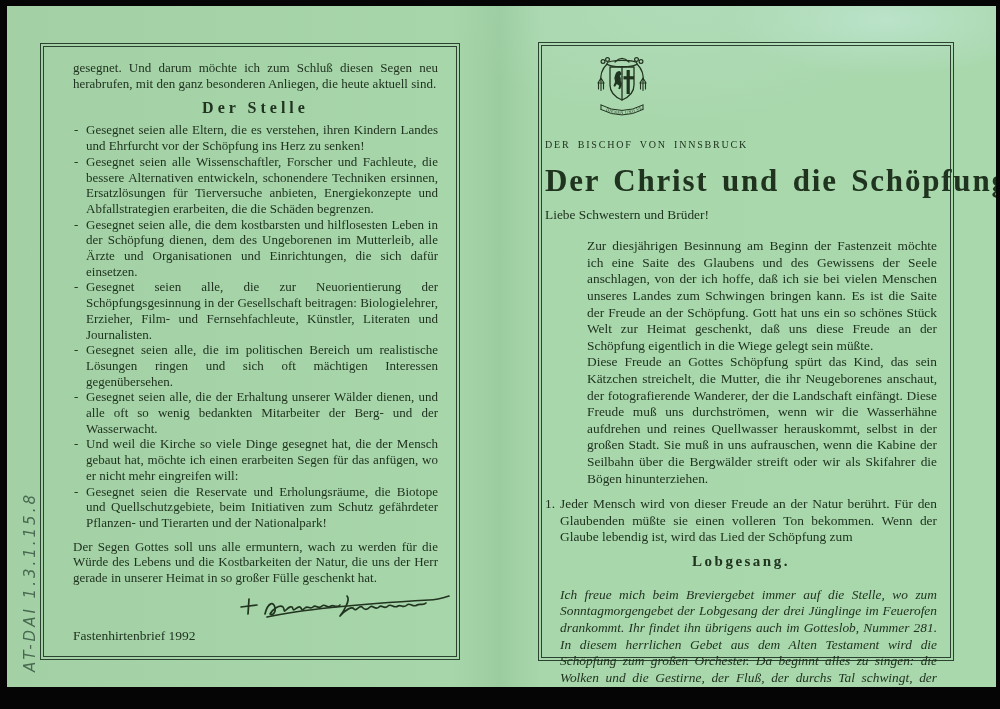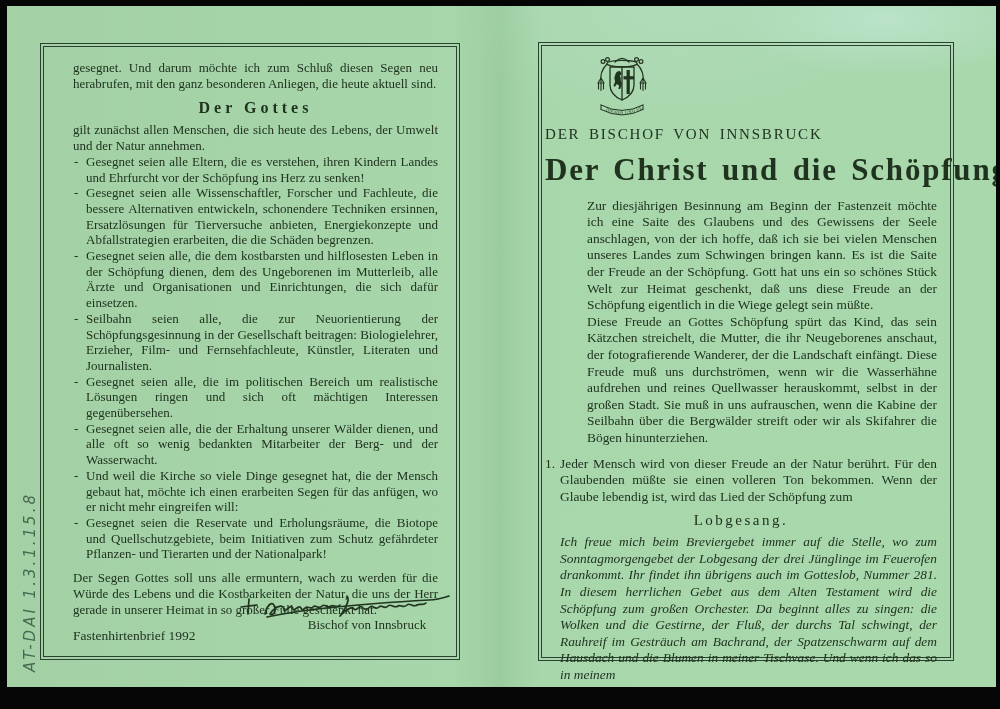--- a/index.html
+++ b/index.html
@@ -47,33 +47,33 @@
     position:absolute;left:66px;top:622px;font-size:13.5px;
   }
 
   
   .right-content{
     position:absolute;left:538px;top:48px;width:392px;
     font-size:13.4px;line-height:16.6px;
   }
   .crest{margin-left:44px;display:block;}
   .letterhead{
-    font-size:15px;letter-spacing:1.8px;word-spacing:3px;
+    margin-top:11px;font-size:10px;letter-spacing:1.8px;word-spacing:3px;
   }
   .rp-title{
     margin-top:14px;font-size:31px;font-weight:bold;letter-spacing:1.8px;
     word-spacing:4px;white-space:nowrap;line-height:26px;
   }
   .salutation{margin-top:13px;}
   .rp-body{margin-top:15px;text-align:justify;margin-left:42px;}
   .rp-point{position:relative;padding-left:15px;margin-top:9px;text-align:justify;}
   .rp-point .num{position:absolute;left:0;top:0;}
   .rp-heading2{
-    text-align:center;font-weight:normal;font-size:15px;letter-spacing:2.5px;
-    margin:6px 0 4px 0;line-height:19px;
+    text-align:center;font-weight:bold;font-size:15px;letter-spacing:2.5px;
+    margin:6px 0 16px 0;line-height:19px;
   }
   .rp-body-indent{padding-left:15px;text-align:justify;font-style:italic;}
 
   
   .annotation{
     position:absolute;left:14px;top:666px;
     transform:rotate(-90deg);transform-origin:0 0;
     white-space:nowrap;
     font-family:"DejaVu Sans", sans-serif;font-style:italic;
     font-size:15px;letter-spacing:3px;color:#3f5d49;opacity:.9;
@@ -83,38 +83,37 @@
 </style>
 </head>
 <body>
 
 <div class="paper">
 
   <div class="frame frame-left"></div>
 
   <div class="left-content">
     <div>gesegnet. Und darum möchte ich zum Schluß diesen Segen neu herabrufen, mit den ganz besonderen Anliegen, die heute aktuell sind.</div>
-    <div class="lp-heading">Der Gottes</div>
-    <div>gilt zunächst allen Menschen, die sich heute des Lebens, der Umwelt und der Natur annehmen.</div>
+    <div class="lp-heading">Der Stelle</div>
 
     <div class="blessing">
       <span class="marker">-</span>
       <span>Gesegnet seien alle Eltern, die es verstehen, ihren Kindern Landes und Ehrfurcht vor der Schöpfung ins Herz zu senken!</span>
     </div>
     <div class="blessing">
       <span class="marker">-</span>
       <span>Gesegnet seien alle Wissenschaftler, Forscher und Fachleute, die bessere Alternativen entwickeln, schonendere Techniken ersinnen, Ersatzlösungen für Tierversuche anbieten, Energiekonzepte und Abfallstrategien erarbeiten, die die Schäden begrenzen.</span>
     </div>
     <div class="blessing">
       <span class="marker">-</span>
       <span>Gesegnet seien alle, die dem kostbarsten und hilflosesten Leben in der Schöpfung dienen, dem des Ungeborenen im Mutterleib, alle Ärzte und Organisationen und Einrichtungen, die sich dafür einsetzen.</span>
     </div>
     <div class="blessing">
       <span class="marker">-</span>
-      <span>Seilbahn seien alle, die zur Neuorientierung der Schöpfungsgesinnung in der Gesellschaft beitragen: Biologielehrer, Erzieher, Film- und Fernsehfachleute, Künstler, Literaten und Journalisten.</span>
+      <span>Gesegnet seien alle, die zur Neuorientierung der Schöpfungsgesinnung in der Gesellschaft beitragen: Biologielehrer, Erzieher, Film- und Fernsehfachleute, Künstler, Literaten und Journalisten.</span>
     </div>
     <div class="blessing">
       <span class="marker">-</span>
       <span>Gesegnet seien alle, die im politischen Bereich um realistische Lösungen ringen und sich oft mächtigen Interessen gegenübersehen.</span>
     </div>
     <div class="blessing">
       <span class="marker">-</span>
       <span>Gesegnet seien alle, die der Erhaltung unserer Wälder dienen, und alle oft so wenig bedankten Mitarbeiter der Berg- und der Wasserwacht.</span>
     </div>
     <div class="blessing">
@@ -133,21 +132,20 @@
     <g class="ink" stroke-width="1.7">
       <path d="M10 7 L9 22"></path>
       <path d="M2 15 L18 13"></path>
       <path d="M26 22 C29 10 35 9 36 16 C37 21 33 24 31 22 C34 17 41 12 44 15 C46 17 44 21 47 18 C50 15 53 13 54 17 C55 20 58 14 61 15 C63 16 62 20 66 16 C69 13 71 18 74 15 C77 12 79 18 83 14 C86 11 88 17 92 14 C95 12 97 17 101 13"></path>
       <path d="M108 4 C112 8 104 20 101 24 C106 18 113 14 115 17 C117 20 120 13 123 15 C125 17 127 19 131 15 C134 12 136 19 140 15 C143 12 145 18 149 14 C152 11 155 17 159 14 C162 12 164 17 168 13 C171 10 174 16 178 13 C181 11 184 14 187 11"></path>
       <path d="M28 25 C60 18 120 12 190 8 C198 8 204 6 210 4"></path>
     </g>
   </svg>
 
   <div class="sig-block">
-    <div>Bischof von Innsbruck</div>
   </div>
 
   <div class="lp-footer">Fastenhirtenbrief 1992</div>
 
   <div class="frame frame-right"></div>
 
   <div class="right-content">
 
     <svg class="crest" width="66" height="72" viewBox="0 0 66 72">
 
@@ -189,20 +187,21 @@
         <path d="M12 51 L12 55.5 M54 51 L54 55.5"></path>
       </g>
       <path id="mottoArc" d="M13 55 Q33 65 53 55" fill="none" stroke="none"></path>
       <text font-size="4.3" letter-spacing="0.4" fill="#21341f" font-family="Liberation Serif, serif">
         <textPath href="#mottoArc" startOffset="4">DIENEN UND VERTRAUEN</textPath>
       </text>
     </svg>
 
     <div class="letterhead">DER BISCHOF VON INNSBRUCK</div>
     <div class="rp-title">Der Christ und die Schöpfung</div>
+    <div class="salutation">Liebe Schwestern und Brüder!</div>
 
     <div class="rp-body">Zur diesjährigen Besinnung am Beginn der Fastenzeit möchte ich eine Saite des Glaubens und des Gewissens der Seele anschlagen, von der ich hoffe, daß ich sie bei vielen Menschen unseres Landes zum Schwingen bringen kann. Es ist die Saite der Freude an der Schöpfung. Gott hat uns ein so schönes Stück Welt zur Heimat geschenkt, daß uns diese Freude an der Schöpfung eigentlich in die Wiege gelegt sein müßte.</div>
     <div class="rp-body" style="margin-top:0;">Diese Freude an Gottes Schöpfung spürt das Kind, das sein Kätzchen streichelt, die Mutter, die ihr Neugeborenes anschaut, der fotografierende Wanderer, der die Landschaft einfängt. Diese Freude muß uns durchströmen, wenn wir die Wasserhähne aufdrehen und reines Quellwasser herauskommt, selbst in der großen Stadt. Sie muß in uns aufrauschen, wenn die Kabine der Seilbahn über die Bergwälder streift oder wir als Skifahrer die Bögen hinunterziehen.</div>
 
     <div class="rp-point">
       <span class="num">1.</span>
       <span>Jeder Mensch wird von dieser Freude an der Natur berührt. Für den Glaubenden müßte sie einen volleren Ton bekommen. Wenn der Glaube lebendig ist, wird das Lied der Schöpfung zum</span>
     </div>
 
     <div class="rp-heading2">Lobgesang.</div>

